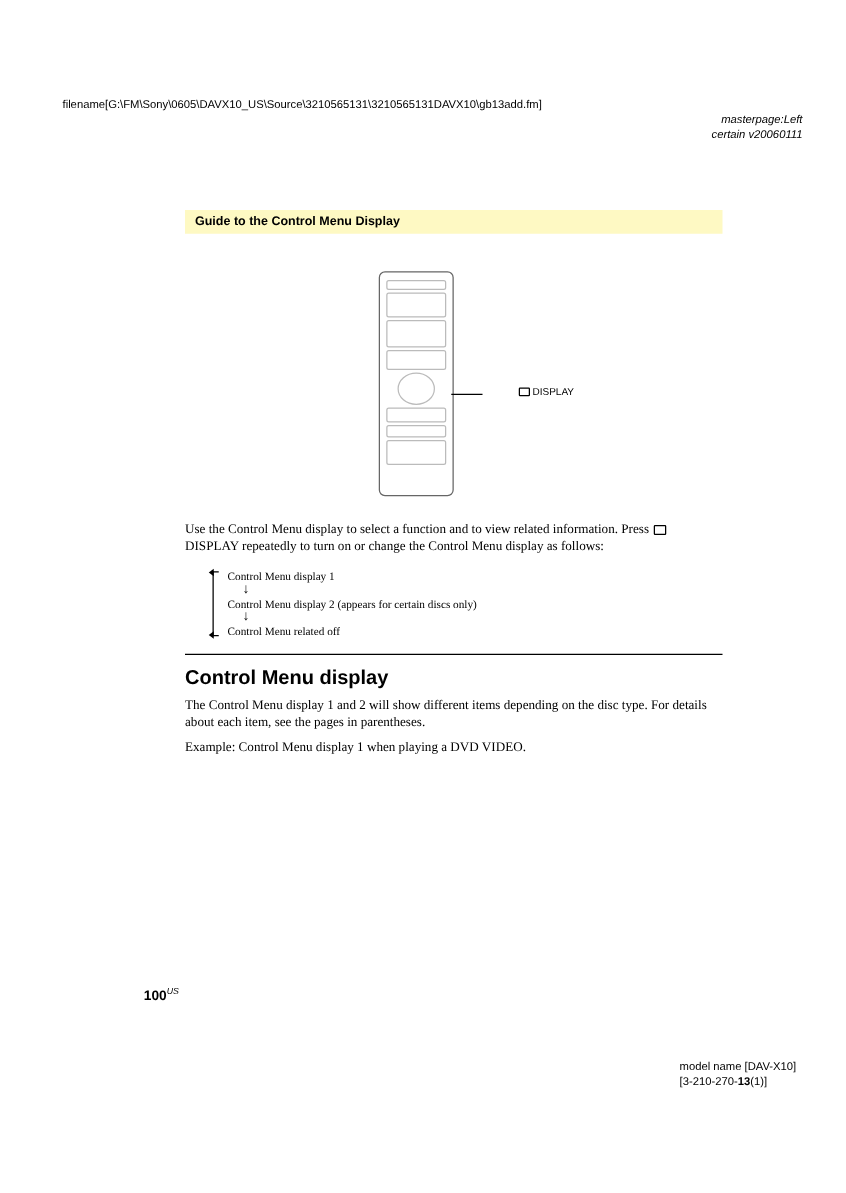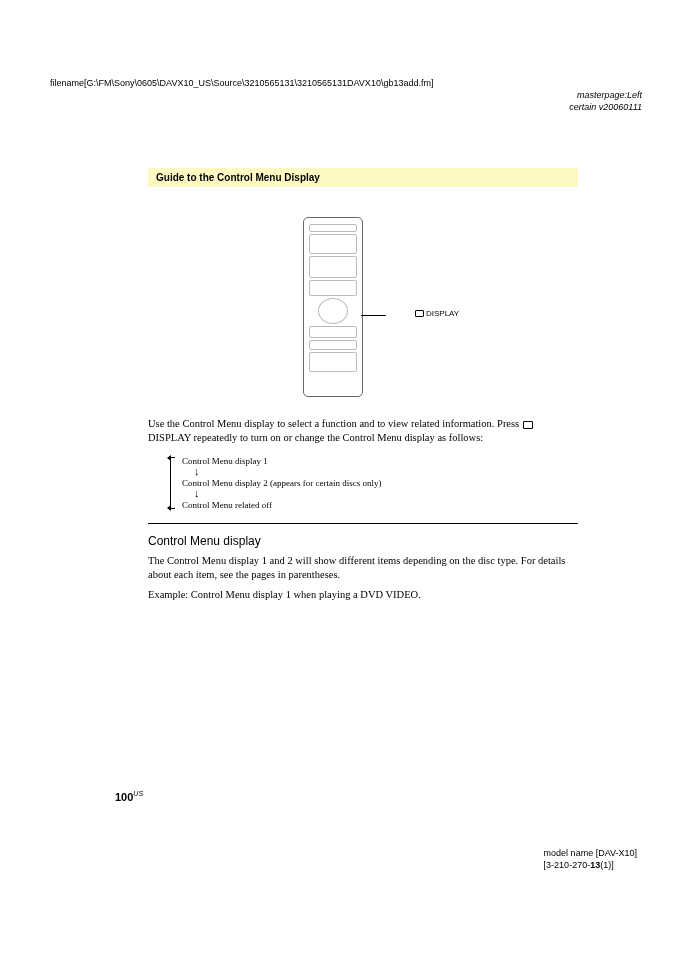--- a/index.html
+++ b/index.html
@@ -152,22 +152,22 @@
     font-size: 11px;
     line-height: 0.9;
   }
   .hr {
     border: none;
     border-top: 1px solid #000;
     margin: 8px 0 10px 0;
   }
   .subheading {
     font-family: Arial, sans-serif;
-    font-weight: normal;
-    font-size: 12px;
+    font-weight: bold;
+    font-size: 16px;
     margin-bottom: 4px;
   }
   .page-num {
     position: absolute;
     left: 115px;
     top: 790px;
     font-family: Arial, sans-serif;
     font-weight: bold;
     font-size: 11px;
   }

